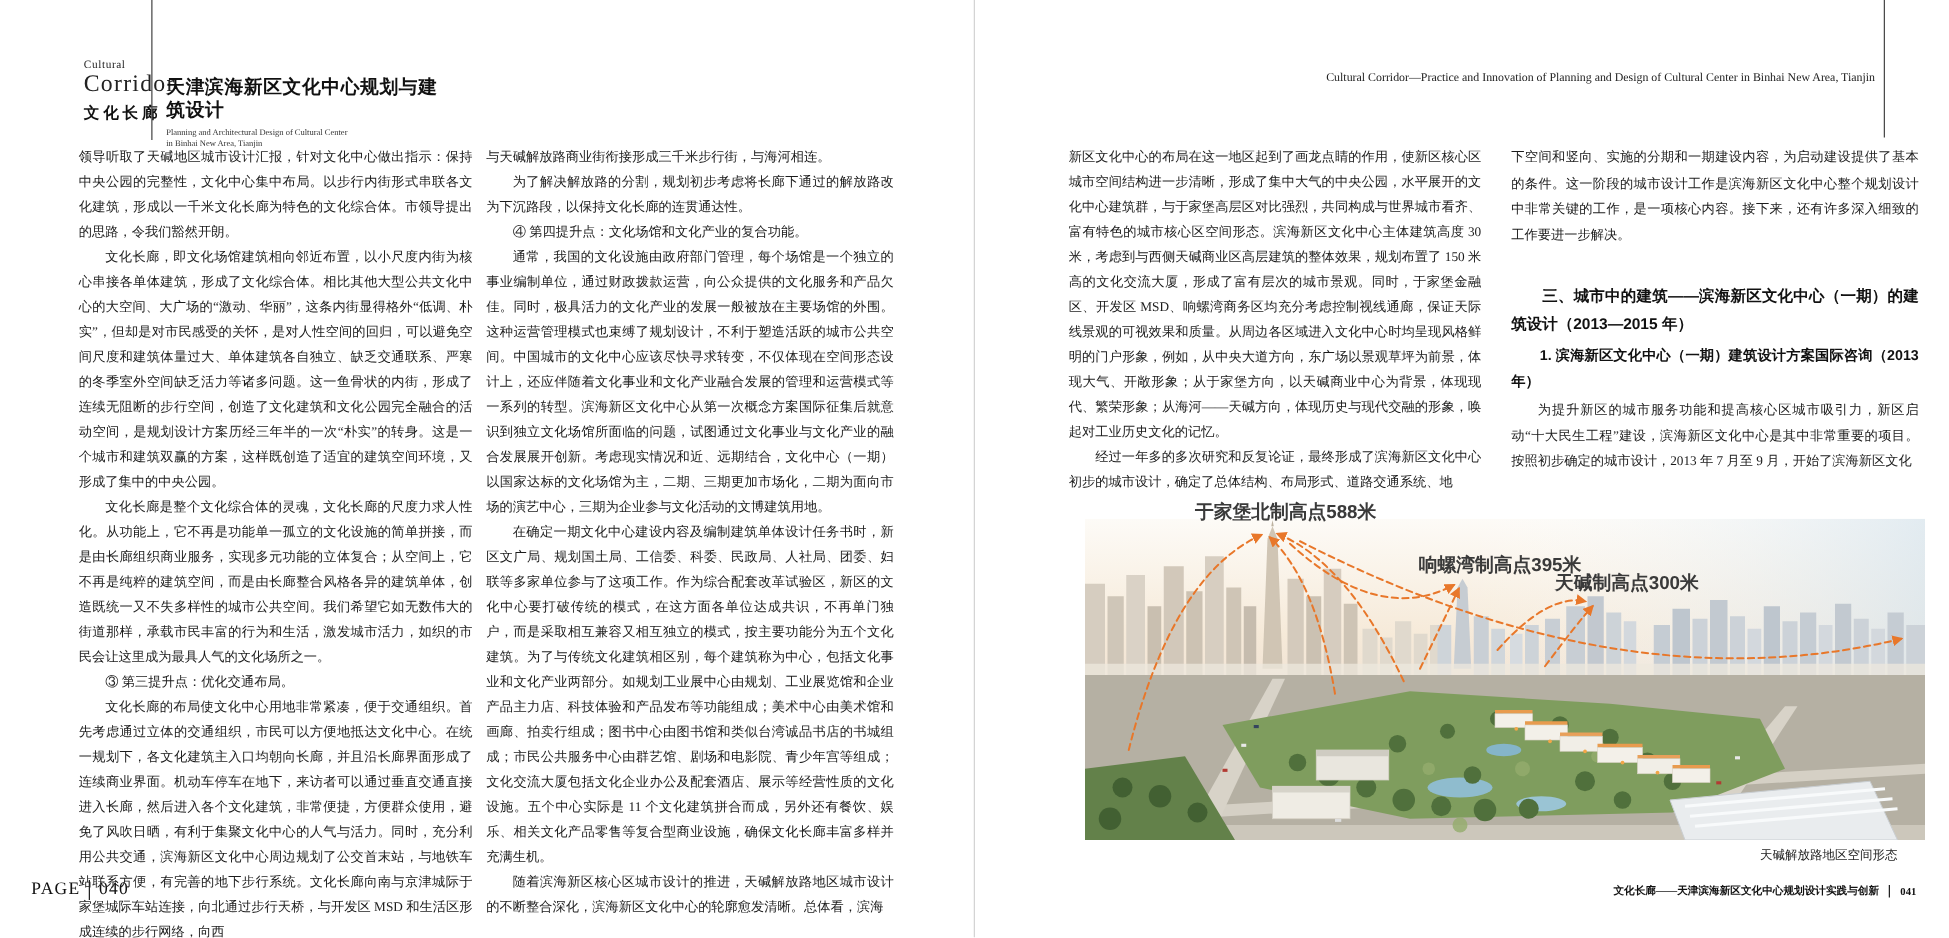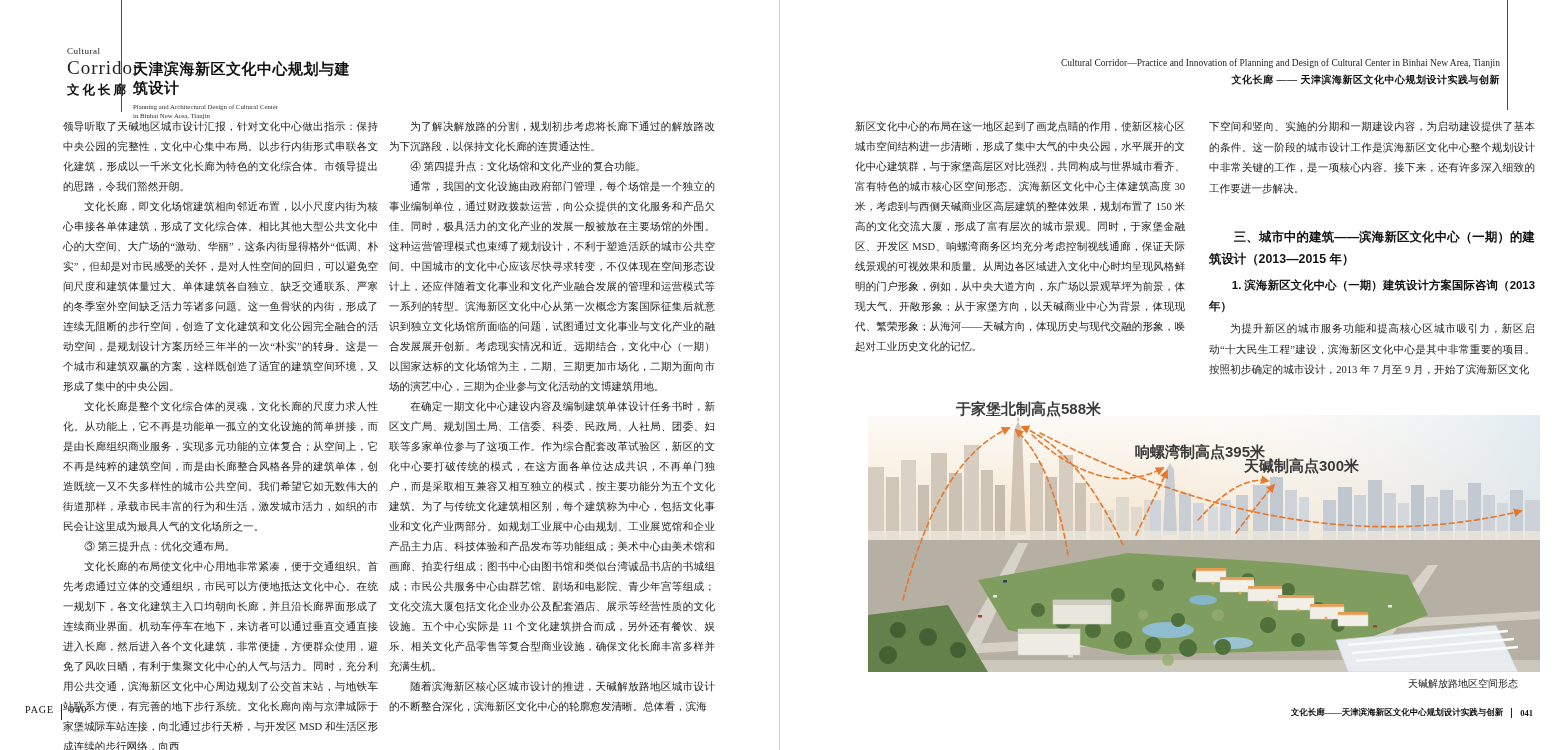--- a/index.html
+++ b/index.html
@@ -46,21 +46,21 @@
     font-size:15px;font-weight:600;color:#3a3a3a;white-space:nowrap;
   }
   .fig-caption{
     position:absolute;left:870px;top:677px;width:648px;text-align:right;
     font-size:10px;color:#222;
   }
 
   
   .footer-left{
     position:absolute;left:25px;top:704px;display:flex;align-items:flex-start;gap:7px;
-    font-size:10px;color:#111;letter-spacing:1px;
+    font-size:14px;color:#111;letter-spacing:1px;
   }
   .footer-left .bar{width:1px;height:16px;background:#222;}
   .footer-right{
     position:absolute;right:26px;top:707px;display:flex;align-items:center;gap:8px;
     font-size:8.5px;font-weight:700;color:#111;
   }
   .footer-right .bar{width:1px;height:10px;background:#222;}
 </style>
 </head>
 <body>
@@ -76,42 +76,43 @@
   </div>
   <div class="vline" style="left:121px;top:0;height:112px;background:#4a4a4a;"></div>
   <div class="abs" style="left:133px;top:60px;width:230px;">
     <div class="lt-zh">天津滨海新区文化中心规划与建筑设计</div>
     <div class="lt-en first">Planning and Architectural Design of Cultural Center</div>
     <div class="lt-en">in Binhai New Area, Tianjin</div>
   </div>
 
   <div class="abs rh" style="right:59px;top:58px;width:600px;">
     <div class="rh-en">Cultural Corridor—Practice and Innovation of Planning and Design of Cultural Center in Binhai New Area, Tianjin</div>
-    <div class="rh-zh">文化长廊 —— 天津滨海新区文化中心规划设计实践与创新</div>
   </div>
   <div class="vline" style="left:1507px;top:0;height:110px;background:#4a4a4a;"></div>
 
   <div class="abs col" style="left:63px;top:117px;width:315px;">
     <p class="cont">领导听取了天碱地区城市设计汇报，针对文化中心做出指示：保持中央公园的完整性，文化中心集中布局。以步行内街形式串联各文化建筑，形成以一千米文化长廊为特色的文化综合体。市领导提出的思路，令我们豁然开朗。</p>
     <p>文化长廊，即文化场馆建筑相向邻近布置，以小尺度内街为核心串接各单体建筑，形成了文化综合体。相比其他大型公共文化中心的大空间、大广场的“激动、华丽”，这条内街显得格外“低调、朴实”，但却是对市民感受的关怀，是对人性空间的回归，可以避免空间尺度和建筑体量过大、单体建筑各自独立、缺乏交通联系、严寒的冬季室外空间缺乏活力等诸多问题。这一鱼骨状的内街，形成了连续无阻断的步行空间，创造了文化建筑和文化公园完全融合的活动空间，是规划设计方案历经三年半的一次“朴实”的转身。这是一个城市和建筑双赢的方案，这样既创造了适宜的建筑空间环境，又形成了集中的中央公园。</p>
     <p>文化长廊是整个文化综合体的灵魂，文化长廊的尺度力求人性化。从功能上，它不再是功能单一孤立的文化设施的简单拼接，而是由长廊组织商业服务，实现多元功能的立体复合；从空间上，它不再是纯粹的建筑空间，而是由长廊整合风格各异的建筑单体，创造既统一又不失多样性的城市公共空间。我们希望它如无数伟大的街道那样，承载市民丰富的行为和生活，激发城市活力，如织的市民会让这里成为最具人气的文化场所之一。</p>
     <p>③ 第三提升点：优化交通布局。</p>
     <p>文化长廊的布局使文化中心用地非常紧凑，便于交通组织。首先考虑通过立体的交通组织，市民可以方便地抵达文化中心。在统一规划下，各文化建筑主入口均朝向长廊，并且沿长廊界面形成了连续商业界面。机动车停车在地下，来访者可以通过垂直交通直接进入长廊，然后进入各个文化建筑，非常便捷，方便群众使用，避免了风吹日晒，有利于集聚文化中心的人气与活力。同时，充分利用公共交通，滨海新区文化中心周边规划了公交首末站，与地铁车站联系方便，有完善的地下步行系统。文化长廊向南与京津城际于家堡城际车站连接，向北通过步行天桥，与开发区 MSD 和生活区形成连续的步行网络，向西</p>
   </div>
 
   <div class="abs col" style="left:389px;top:117px;width:326px;">
+    <p class="cont">与天碱解放路商业街衔接形成三千米步行街，与海河相连。</p>
     <p>为了解决解放路的分割，规划初步考虑将长廊下通过的解放路改为下沉路段，以保持文化长廊的连贯通达性。</p>
     <p>④ 第四提升点：文化场馆和文化产业的复合功能。</p>
     <p>通常，我国的文化设施由政府部门管理，每个场馆是一个独立的事业编制单位，通过财政拨款运营，向公众提供的文化服务和产品欠佳。同时，极具活力的文化产业的发展一般被放在主要场馆的外围。这种运营管理模式也束缚了规划设计，不利于塑造活跃的城市公共空间。中国城市的文化中心应该尽快寻求转变，不仅体现在空间形态设计上，还应伴随着文化事业和文化产业融合发展的管理和运营模式等一系列的转型。滨海新区文化中心从第一次概念方案国际征集后就意识到独立文化场馆所面临的问题，试图通过文化事业与文化产业的融合发展展开创新。考虑现实情况和近、远期结合，文化中心（一期）以国家达标的文化场馆为主，二期、三期更加市场化，二期为面向市场的演艺中心，三期为企业参与文化活动的文博建筑用地。</p>
     <p>在确定一期文化中心建设内容及编制建筑单体设计任务书时，新区文广局、规划国土局、工信委、科委、民政局、人社局、团委、妇联等多家单位参与了这项工作。作为综合配套改革试验区，新区的文化中心要打破传统的模式，在这方面各单位达成共识，不再单门独户，而是采取相互兼容又相互独立的模式，按主要功能分为五个文化建筑。为了与传统文化建筑相区别，每个建筑称为中心，包括文化事业和文化产业两部分。如规划工业展中心由规划、工业展览馆和企业产品主力店、科技体验和产品发布等功能组成；美术中心由美术馆和画廊、拍卖行组成；图书中心由图书馆和类似台湾诚品书店的书城组成；市民公共服务中心由群艺馆、剧场和电影院、青少年宫等组成；文化交流大厦包括文化企业办公及配套酒店、展示等经营性质的文化设施。五个中心实际是 11 个文化建筑拼合而成，另外还有餐饮、娱乐、相关文化产品零售等复合型商业设施，确保文化长廊丰富多样并充满生机。</p>
     <p>随着滨海新区核心区城市设计的推进，天碱解放路地区城市设计的不断整合深化，滨海新区文化中心的轮廓愈发清晰。总体看，滨海</p>
   </div>
 
   <div class="abs col" style="left:855px;top:117px;width:330px;">
     <p class="cont">新区文化中心的布局在这一地区起到了画龙点睛的作用，使新区核心区城市空间结构进一步清晰，形成了集中大气的中央公园，水平展开的文化中心建筑群，与于家堡高层区对比强烈，共同构成与世界城市看齐、富有特色的城市核心区空间形态。滨海新区文化中心主体建筑高度 30 米，考虑到与西侧天碱商业区高层建筑的整体效果，规划布置了 150 米高的文化交流大厦，形成了富有层次的城市景观。同时，于家堡金融区、开发区 MSD、响螺湾商务区均充分考虑控制视线通廊，保证天际线景观的可视效果和质量。从周边各区域进入文化中心时均呈现风格鲜明的门户形象，例如，从中央大道方向，东广场以景观草坪为前景，体现大气、开敞形象；从于家堡方向，以天碱商业中心为背景，体现现代、繁荣形象；从海河——天碱方向，体现历史与现代交融的形象，唤起对工业历史文化的记忆。</p>
+    <p>经过一年多的多次研究和反复论证，最终形成了滨海新区文化中心初步的城市设计，确定了总体结构、布局形式、道路交通系统、地</p>
   </div>
 
   <div class="abs col rc2" style="left:1209px;top:117px;width:326px;">
     <p class="cont">下空间和竖向、实施的分期和一期建设内容，为启动建设提供了基本的条件。这一阶段的城市设计工作是滨海新区文化中心整个规划设计中非常关键的工作，是一项核心内容。接下来，还有许多深入细致的工作要进一步解决。</p>
     <div class="h3">三、城市中的建筑——滨海新区文化中心（一期）的建筑设计（2013—2015 年）</div>
     <div class="h4">1. 滨海新区文化中心（一期）建筑设计方案国际咨询（2013 年）</div>
     <p>为提升新区的城市服务功能和提高核心区城市吸引力，新区启动“十大民生工程”建设，滨海新区文化中心是其中非常重要的项目。按照初步确定的城市设计，2013 年 7 月至 9 月，开始了滨海新区文化</p>
   </div>
 
   <div class="abs" style="left:868px;top:388px;width:672px;height:284px;">

